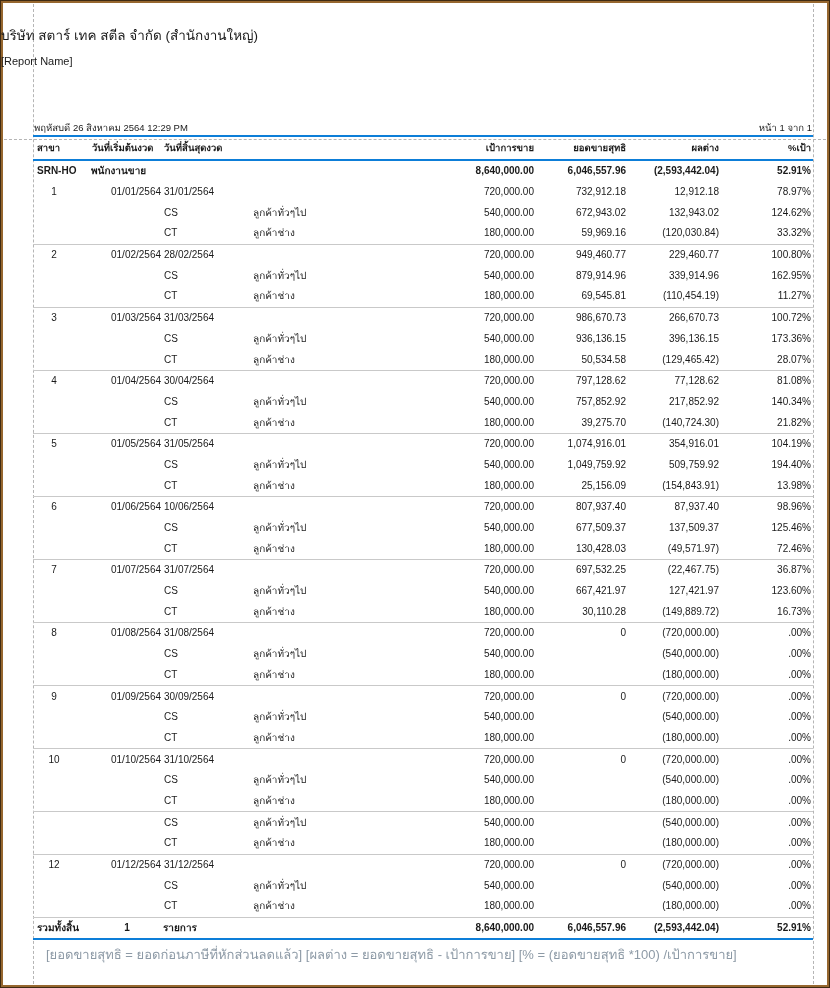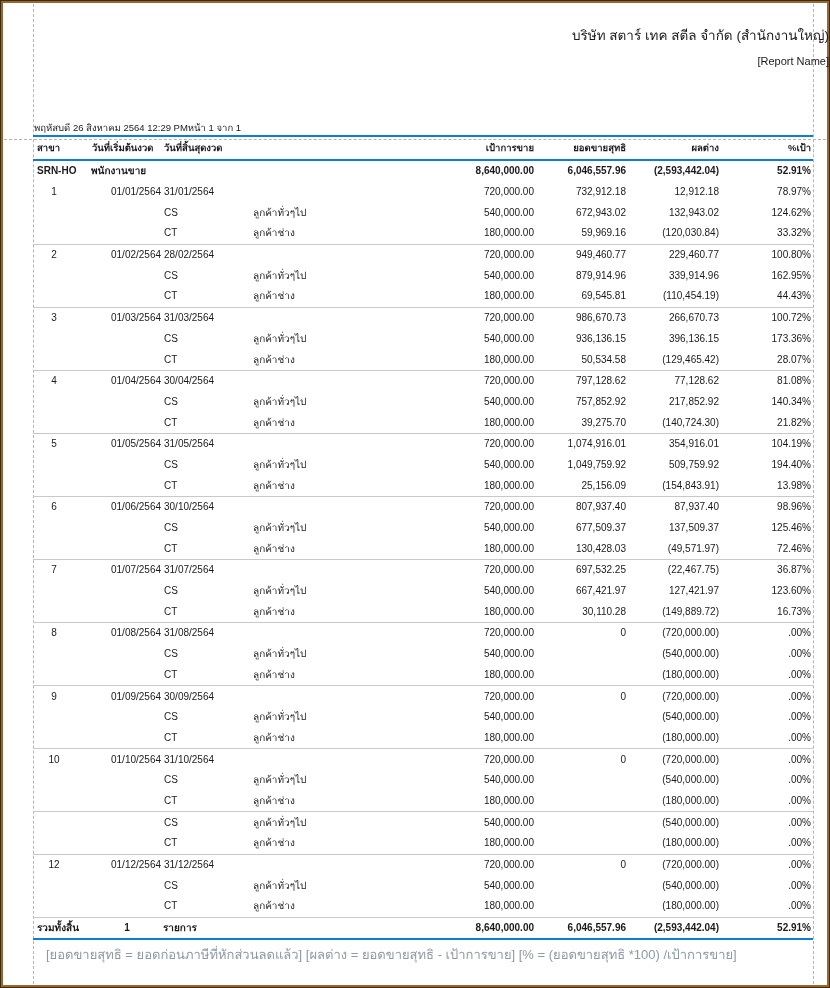--- a/index.html
+++ b/index.html
@@ -13,27 +13,27 @@
     color:var(--text-black,#1a1a1a);
   }
   
   .vguide { position:absolute; top:3px; bottom:3px; width:0; border-left:1px dashed var(--margin-dash-gray,#b5b5b5); z-index:0; }
   .vguide.left { left:32px; }
   .vguide.right { left:812px; }
   .hguide { position:absolute; left:3px; right:3px; height:0; border-top:1px dashed var(--margin-dash-gray,#b5b5b5); top:138px; z-index:0; }
 
   .content { position:relative; z-index:1; margin-left:32px; width:780px; }
 
-  .report-header { position:absolute; left:0; top:26px; width:100%; text-align:right; z-index:1; }
+  .report-header { position:absolute; left:0; top:26px; width:100%; text-align:left; z-index:1; }
   .company { font-size:13.5px; line-height:17px; }
   .report-name { font-size:11px; margin-top:11px; }
 
   .dateline {
     margin-top:118px; height:16px; font-size:9.5px;
-    display:flex; align-items:flex-end;
+    display:flex; justify-content:space-between; align-items:flex-end;
     padding:0 1px;
   }
 
   table.report {
     border-collapse:collapse; table-layout:fixed; width:780px;
     font-size:10px; line-height:1;
   }
   col.c1{width:58px} col.c2{width:72px} col.c3{width:78px} col.c4{width:155px}
   col.c5{width:140px} col.c6{width:92px} col.c7{width:93px} col.c8{width:92px}
 
@@ -166,21 +166,21 @@
       <td class="num">162.95%</td>
     </tr>
     <tr>
       <td></td>
       <td></td>
       <td class="c-grpcode">CT</td>
       <td class="c-grpname">ลูกค้าช่าง</td>
       <td class="num">180,000.00</td>
       <td class="num">69,545.81</td>
       <td class="num">(110,454.19)</td>
-      <td class="num">44.43%</td>
+      <td class="num">11.27%</td>
     </tr>
   </tbody>
         <tbody class="period">
     <tr>
       <td><span class="no-badge">3</span></td>
       <td class="c-start">01/03/2564</td>
       <td class="c-end">31/03/2564</td>
       <td></td>
       <td class="num">720,000.00</td>
       <td class="num">986,670.73</td>
@@ -269,21 +269,21 @@
       <td class="num">180,000.00</td>
       <td class="num">25,156.09</td>
       <td class="num">(154,843.91)</td>
       <td class="num">13.98%</td>
     </tr>
   </tbody>
         <tbody class="period">
     <tr>
       <td><span class="no-badge">6</span></td>
       <td class="c-start">01/06/2564</td>
-      <td class="c-end">30/10/2564</td>
+      <td class="c-end">10/06/2564</td>
       <td></td>
       <td class="num">720,000.00</td>
       <td class="num">807,937.40</td>
       <td class="num">87,937.40</td>
       <td class="num">98.96%</td>
     </tr>
     <tr>
       <td></td>
       <td></td>
       <td class="c-grpcode">CS</td>

